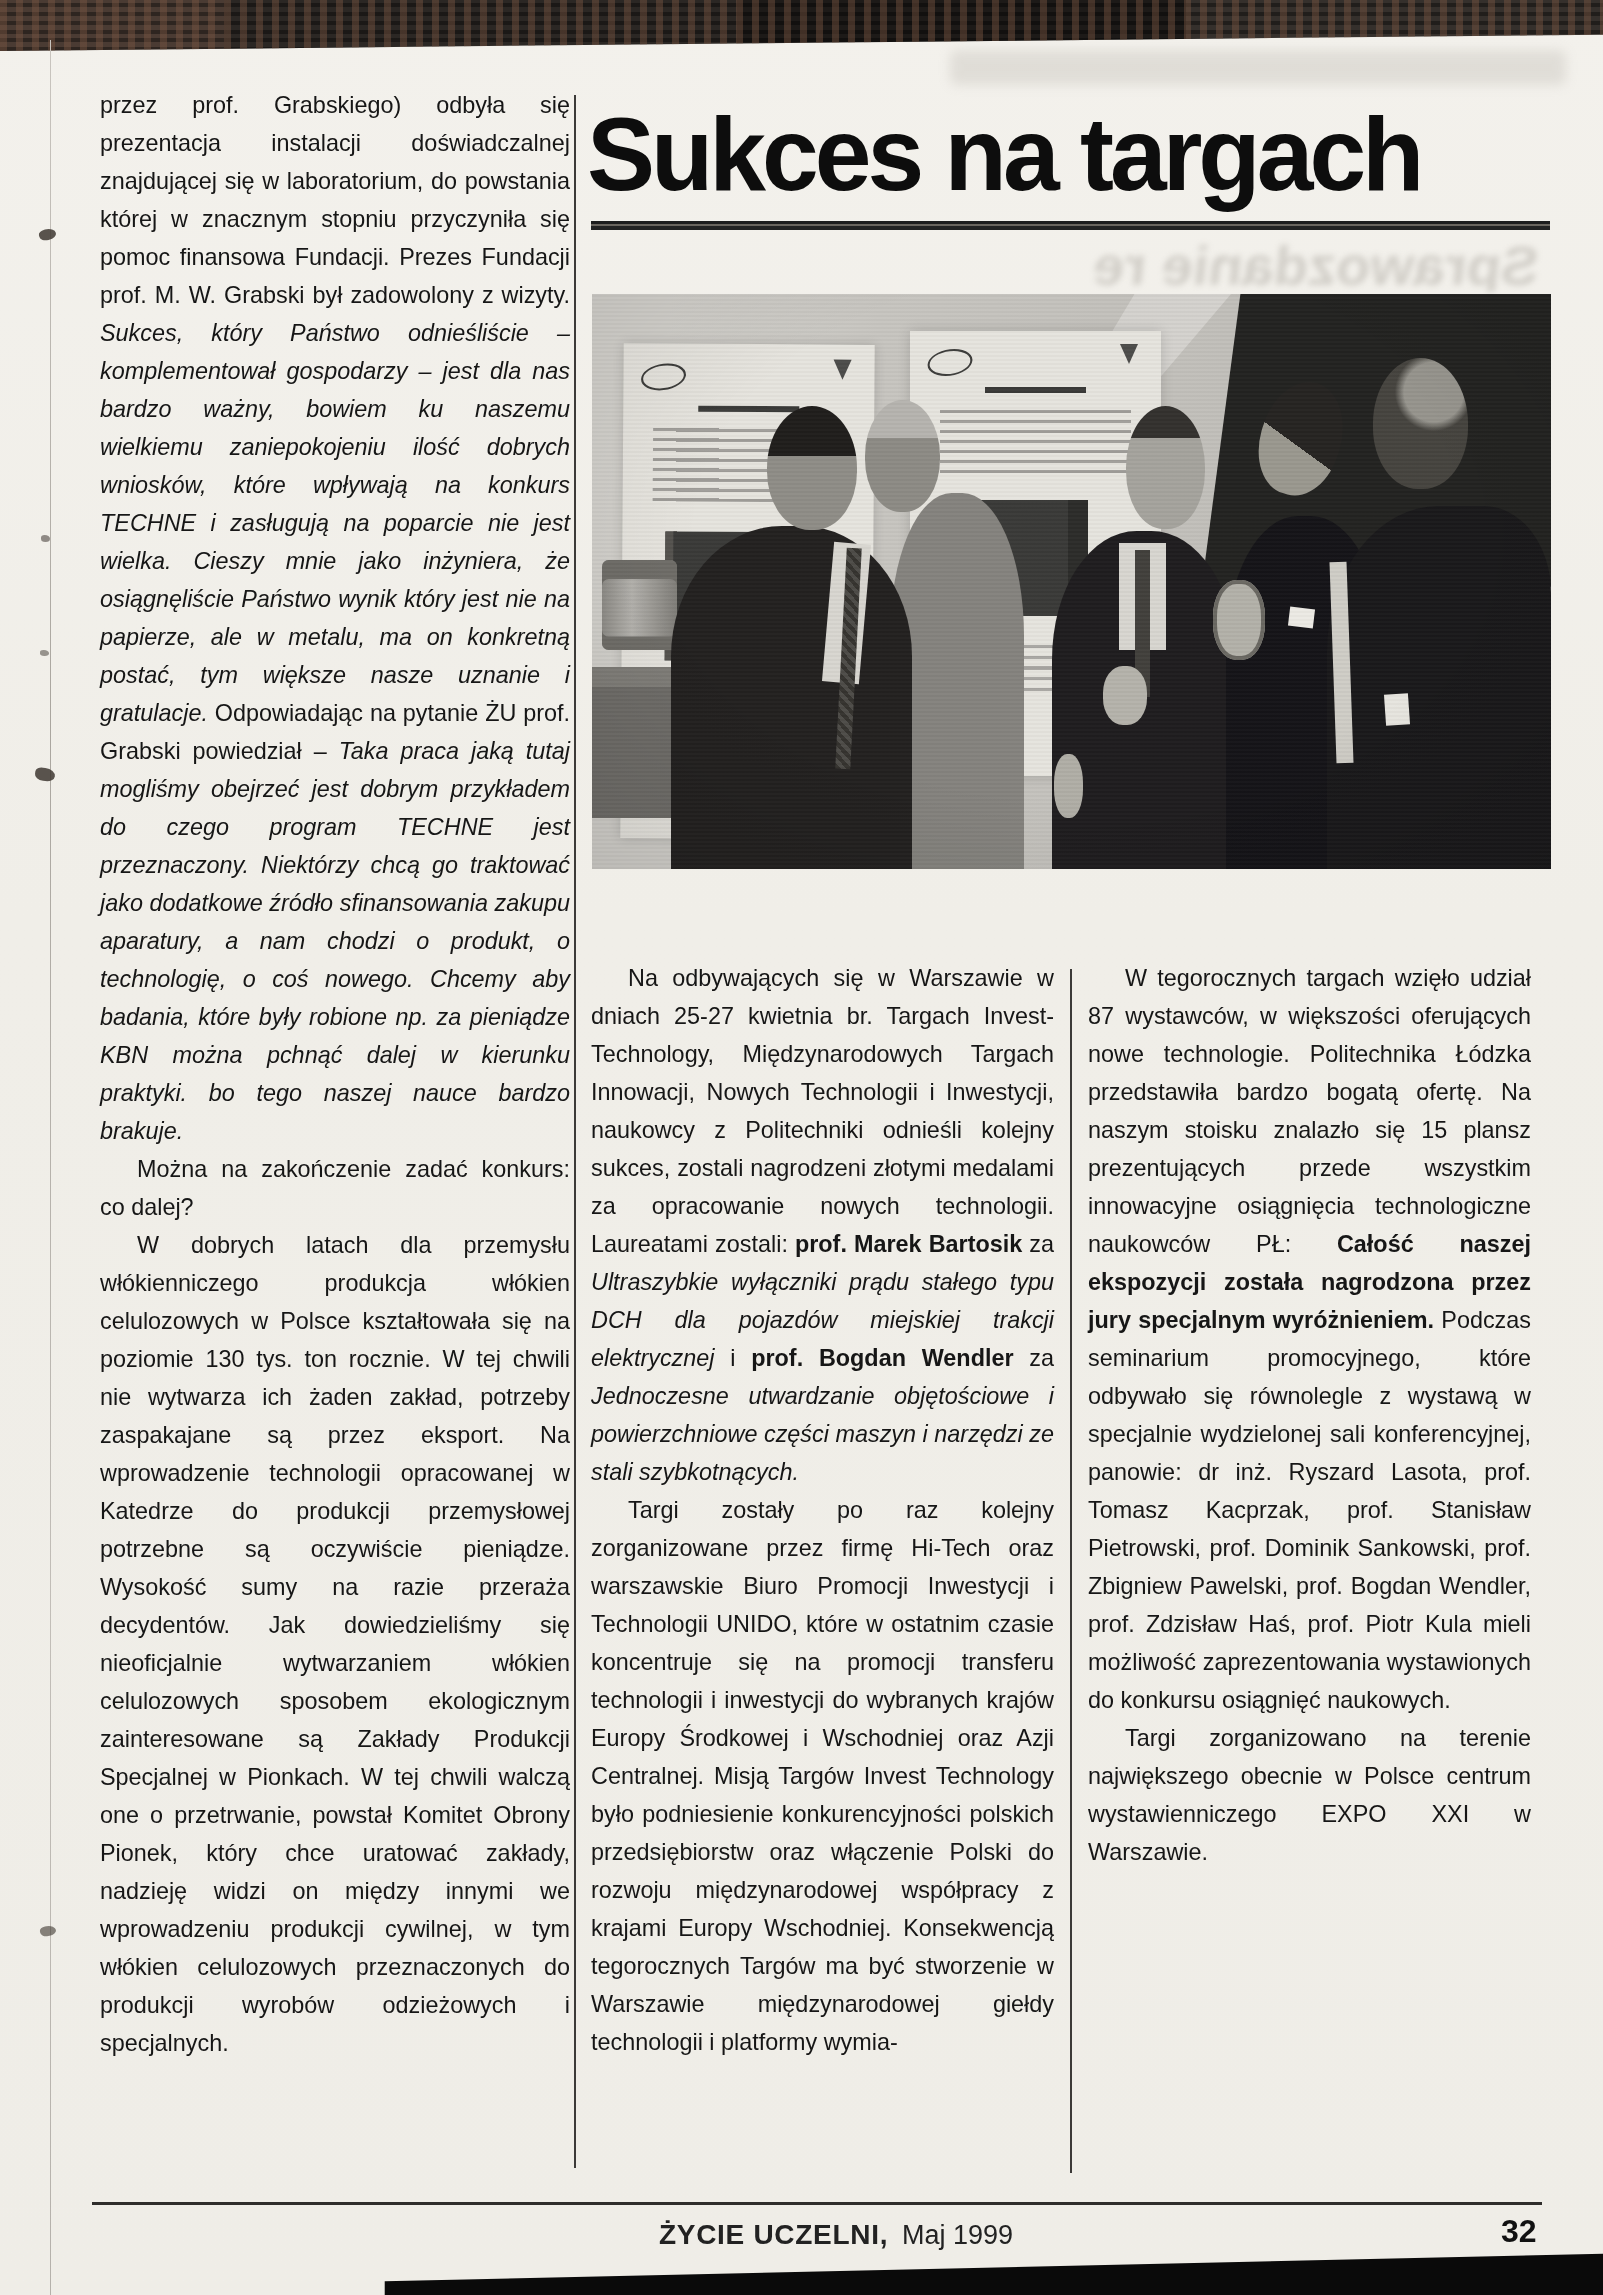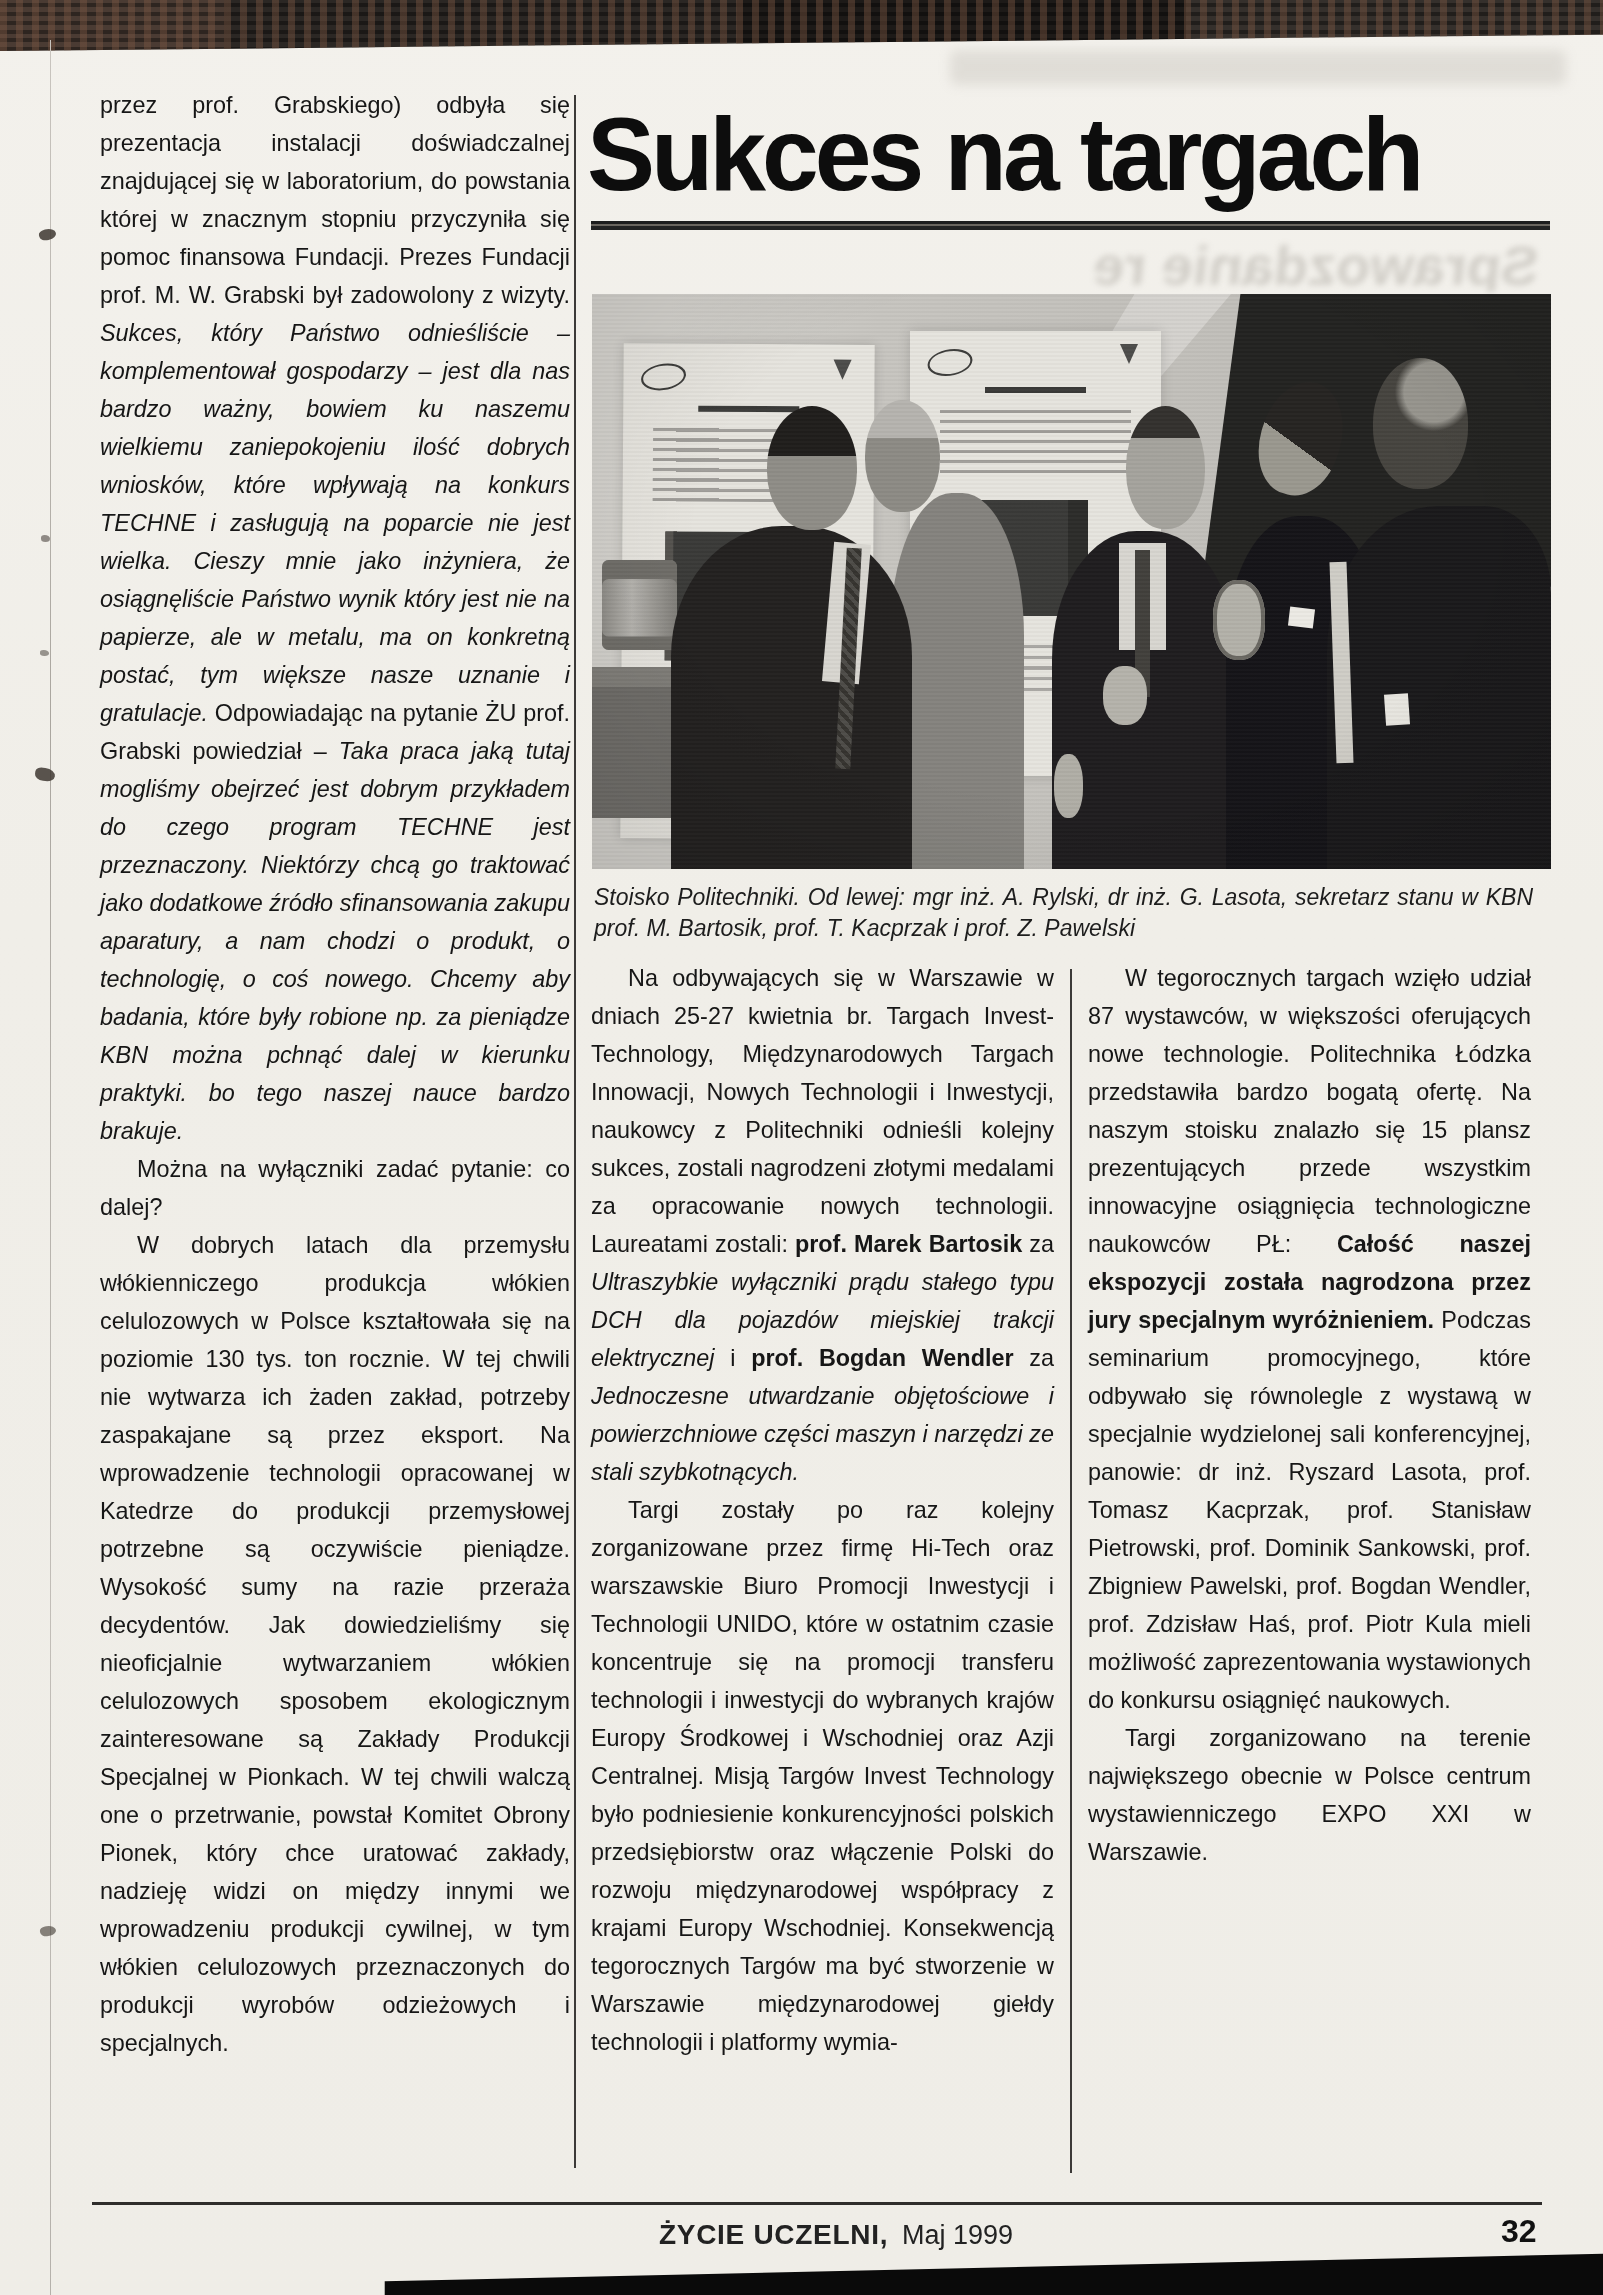--- a/index.html
+++ b/index.html
@@ -96,21 +96,21 @@
   <div class="mark" style="left:35px;top:768px;width:20px;height:13.4px;transform:rotate(8deg);"></div>
   <div class="mark" style="left:40px;top:1926px;width:16px;height:10px;transform:rotate(-10deg);opacity:.6;"></div>
 
   <div id="headline">Sukces na targach</div>
   <div class="ghost-bar" style="left:950px;top:50px;width:616px;height:35px;"></div>
   <div id="headline-rule"></div>
   <div id="ghost-line">Sprawozdanie re</div>
 
   <div id="left-col" class="col">
     <p><span>przez prof. Grabskiego) odbyła się prezentacja instalacji doświadczalnej znajdującej się w laboratorium, do powstania której w znacznym stopniu przyczyniła się pomoc finansowa Fundacji. Prezes Fundacji prof. M. W. Grabski był zadowolony z wizyty. </span><span class="it">Sukces, który Państwo odnieśliście – komplementował gospodarzy – jest dla nas bardzo ważny, bowiem ku naszemu wielkiemu zaniepokojeniu ilość dobrych wniosków, które wpływają na konkurs TECHNE i zasługują na poparcie nie jest wielka. Cieszy mnie jako inżyniera, że osiągnęliście Państwo wynik który jest nie na papierze, ale w metalu, ma on konkretną postać, tym większe nasze uznanie i gratulacje. </span><span>Odpowiadając na pytanie ŻU prof. Grabski powiedział – </span><span class="it">Taka praca jaką tutaj mogliśmy obejrzeć jest dobrym przykładem do czego program TECHNE jest przeznaczony. Niektórzy chcą go traktować jako dodatkowe źródło sfinansowania zakupu aparatury, a nam chodzi o produkt, o technologię, o coś nowego. Chcemy aby badania, które były robione np. za pieniądze KBN można pchnąć dalej w kierunku praktyki. bo tego naszej nauce bardzo brakuje.</span></p>
-    <p class="ind">Można na wyłączniki zadać pytanie: co dalej?</p>
+    <p class="ind">Można na zakończenie zadać konkurs: co dalej?</p>
     <p class="ind">W dobrych latach dla przemysłu włókienniczego produkcja włókien celulozowych w Polsce kształtowała się na poziomie 130 tys. ton rocznie. W tej chwili nie wytwarza ich żaden zakład, potrzeby zaspakajane są przez eksport. Na wprowadzenie technologii opracowanej w Katedrze do produkcji przemysłowej potrzebne są oczywiście pieniądze. Wysokość sumy na razie przeraża decydentów. Jak dowiedzieliśmy się nieoficjalnie wytwarzaniem włókien celulozowych sposobem ekologicznym zainteresowane są Zakłady Produkcji Specjalnej w Pionkach. W tej chwili walczą one o przetrwanie, powstał Komitet Obrony Pionek, który chce uratować zakłady, nadzieję widzi on między innymi we wprowadzeniu produkcji cywilnej, w tym włókien celulozowych przeznaczonych do produkcji wyrobów odzieżowych i specjalnych.</p>
   </div>
 
   <div id="divider-left"></div>
 
   <div id="photo">
     <div class="dark-zone"></div>
     <div class="beam"></div>
     <div class="case-top"></div>
     <div class="case"></div>
@@ -154,21 +154,20 @@
     <div id="m4-badge"></div>
     <div id="m4-h" class="head"></div>
     <div id="m5-t" class="torso"></div>
     <div id="m5-shirt"></div>
     <div id="m5-badge"></div>
     <div id="m5-h" class="head"></div>
 
     <div id="grain"></div>
   </div>
 
-  <div id="caption">Stoisko Politechniki. Od lewej: mgr inż. A. Rylski, dr inż. G. Lasota, sekretarz stanu w KBN prof. M. Bartosik, prof. T. Kacprzak i prof. Z. Pawelski</div>
 
   <div id="mid-col" class="col">
     <p class="ind"><span>Na odbywających się w Warszawie w dniach 25-27 kwietnia br. Targach Invest-Technology, Międzynarodowych Targach Innowacji, Nowych Technologii i Inwestycji, naukowcy z Politechniki odnieśli kolejny sukces, zostali nagrodzeni złotymi medalami za opracowanie nowych technologii. Laureatami zostali: </span><span class="bd">prof. Marek Bartosik</span><span> za </span><span class="it">Ultraszybkie wyłączniki prądu stałego typu DCH dla pojazdów miejskiej trakcji elektrycznej</span><span> i </span><span class="bd">prof. Bogdan Wendler</span><span> za </span><span class="it">Jednoczesne utwardzanie objętościowe i powierzchniowe części maszyn i narzędzi ze stali szybkotnących.</span></p>
     <p class="ind">Targi zostały po raz kolejny zorganizowane przez firmę Hi-Tech oraz warszawskie Biuro Promocji Inwestycji i Technologii UNIDO, które w ostatnim czasie koncentruje się na promocji transferu technologii i inwestycji do wybranych krajów Europy Środkowej i Wschodniej oraz Azji Centralnej. Misją Targów Invest Technology było podniesienie konkurencyjności polskich przedsiębiorstw oraz włączenie Polski do rozwoju międzynarodowej współpracy z krajami Europy Wschodniej. Konsekwencją tegorocznych Targów ma być stworzenie w Warszawie międzynarodowej giełdy technologii i platformy wymia-</p>
   </div>
 
   <div id="divider-right"></div>
 
   <div id="right-col" class="col">
     <p class="ind"><span>W tegorocznych targach wzięło udział 87 wystawców, w większości oferujących nowe technologie. Politechnika Łódzka przedstawiła bardzo bogatą ofertę. Na naszym stoisku znalazło się 15 plansz prezentujących przede wszystkim innowacyjne osiągnięcia technologiczne naukowców PŁ: </span><span class="bd">Całość naszej ekspozycji została nagrodzona przez jury specjalnym wyróżnieniem.</span><span> Podczas seminarium promocyjnego, które odbywało się równolegle z wystawą w specjalnie wydzielonej sali konferencyjnej, panowie: dr inż. Ryszard Lasota, prof. Tomasz Kacprzak, prof. Stanisław Pietrowski, prof. Dominik Sankowski, prof. Zbigniew Pawelski, prof. Bogdan Wendler, prof. Zdzisław Haś, prof. Piotr Kula mieli możliwość zaprezentowania wystawionych do konkursu osiągnięć naukowych.</span></p>

